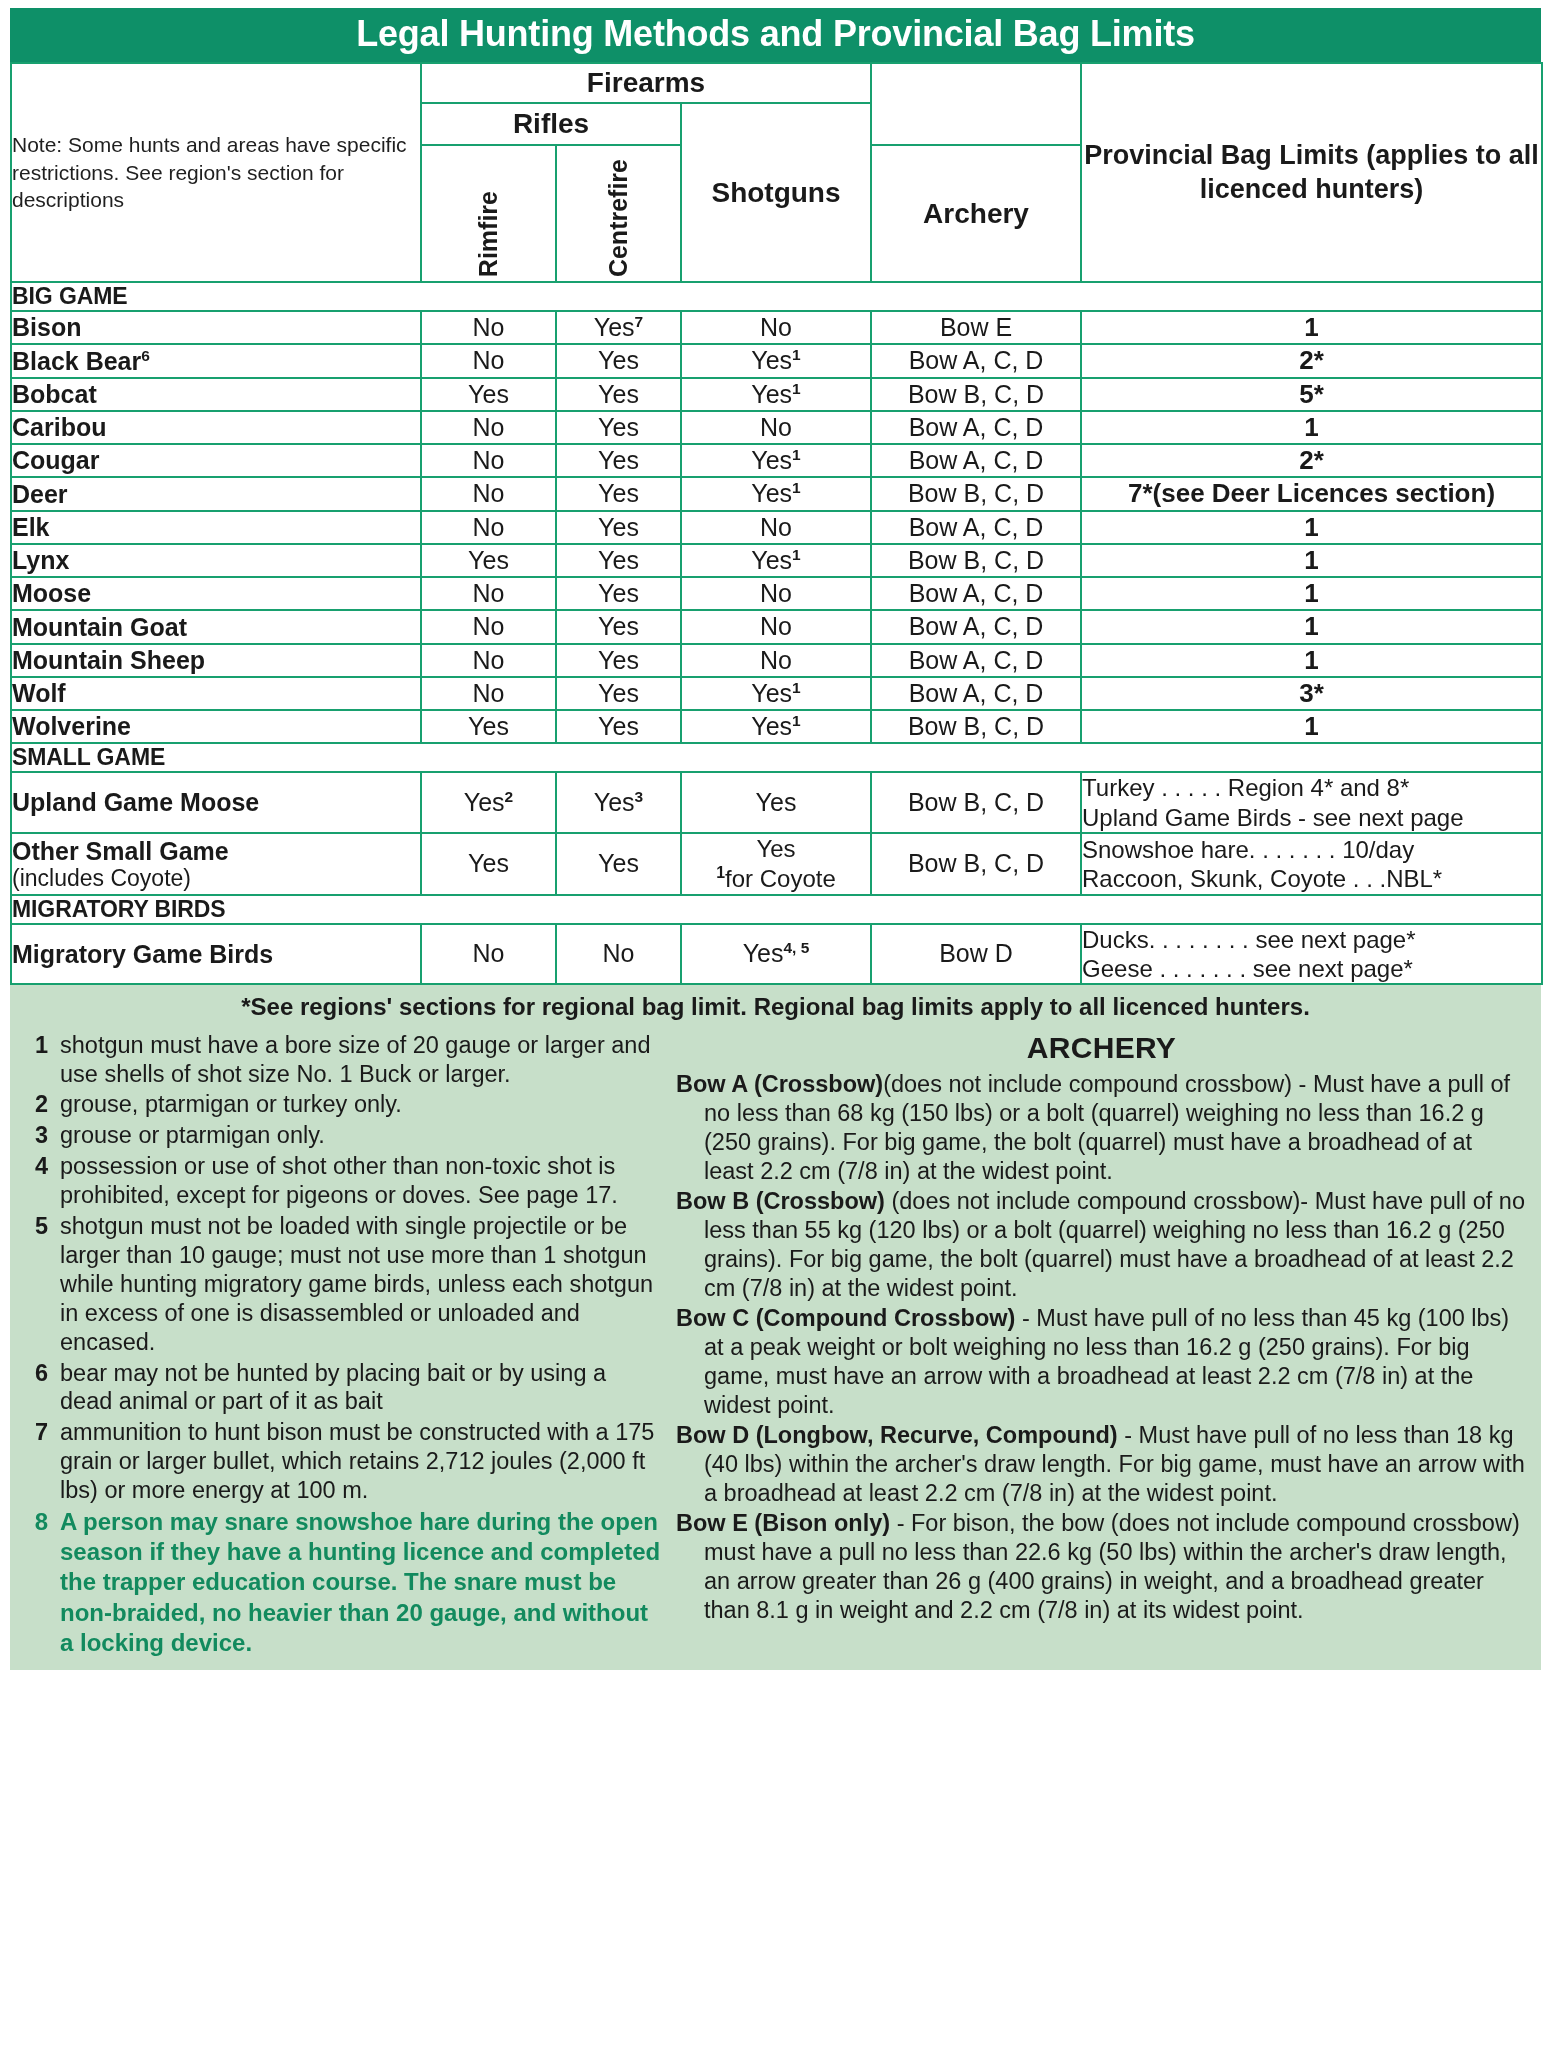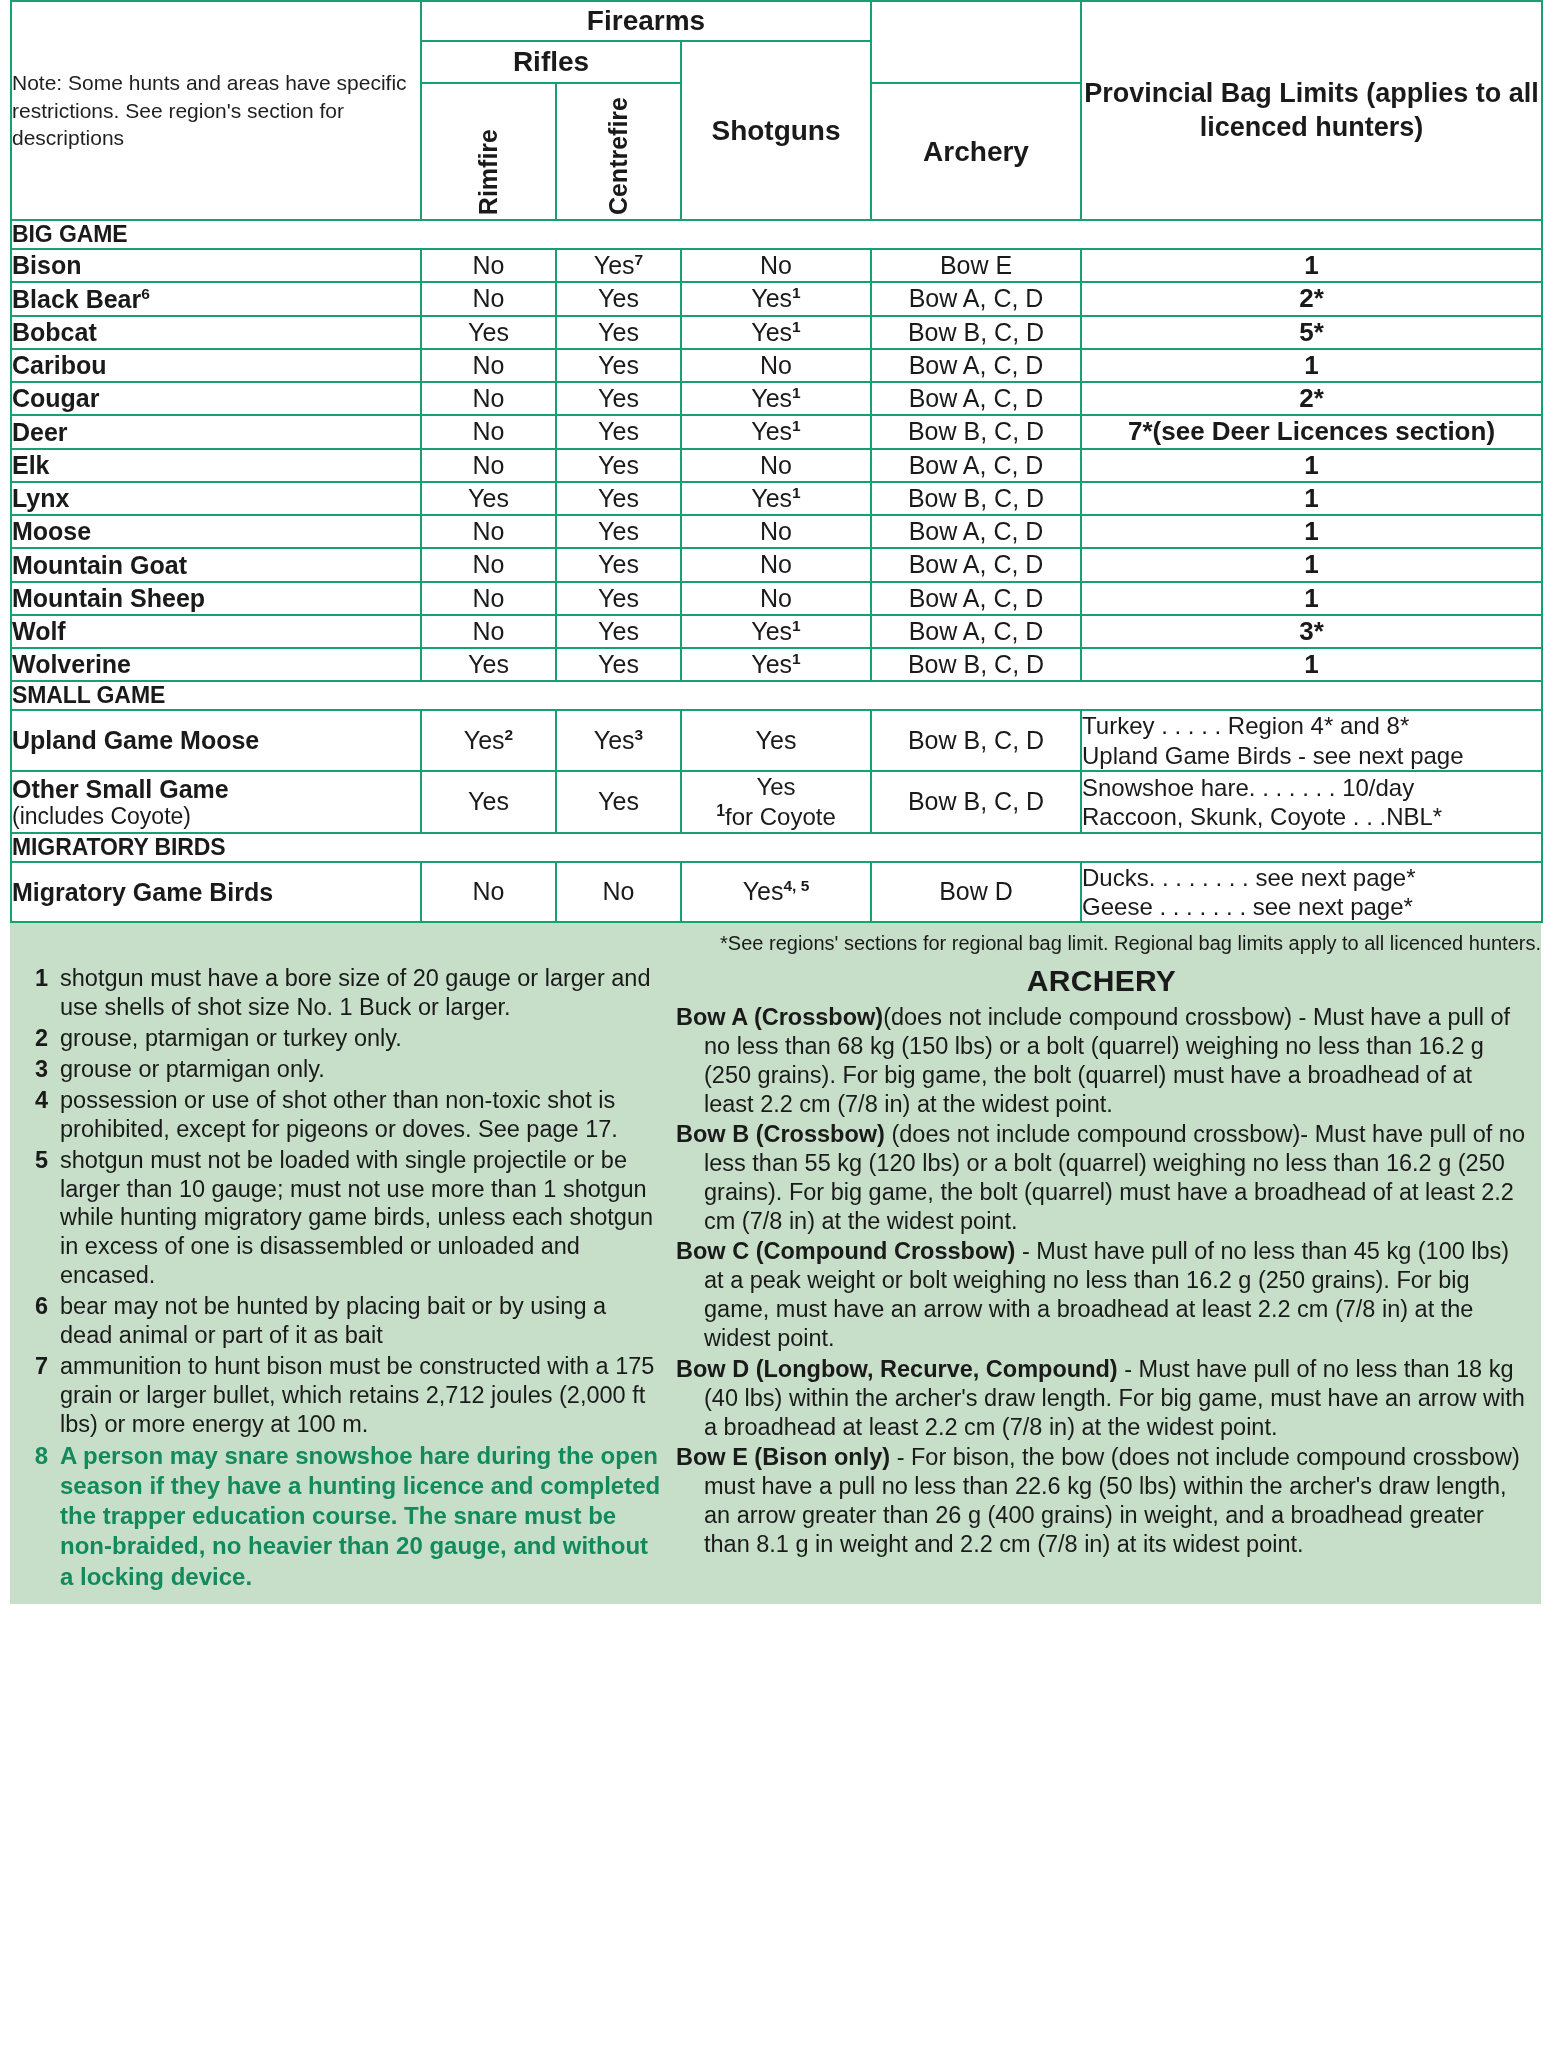--- a/index.html
+++ b/index.html
@@ -168,23 +168,23 @@
 
   
   .footer {
     background: #c7dfc9;
     margin: 0 10px 0 10px;
     padding: 0 0 10px 0;
     width: 1531px;
     box-sizing: border-box;
   }
   .star-note {
-    text-align: right;
-    font-weight: normal;
-    font-size: 20px;
+    text-align: center;
+    font-weight: bold;
+    font-size: 24px;
     padding: 9px 0 10px 0;
     line-height: 1.1;
   }
   .cols {
     display: flex;
     align-items: flex-start;
   }
   .col-notes { width: 660px; padding: 0 6px 0 6px; box-sizing: border-box; }
   .col-arch  { width: 865px; padding: 0 8px 0 6px; box-sizing: border-box; }
 
@@ -228,20 +228,21 @@
   .bow-item .lbl {
     font-weight: bold;
     margin-left: -28px;
   }
 </style>
 </head>
 <body>
 
 <div class="page">
 
+  <div class="title-bar">Legal Hunting Methods and Provincial Bag Limits</div>
 
   <table class="main">
     <colgroup>
       <col class="c-species">
         <col class="c-rim">
         <col class="c-cen">
       <col class="c-shot">
         <col class="c-arch">
         <col class="c-bag">
     </colgroup>

